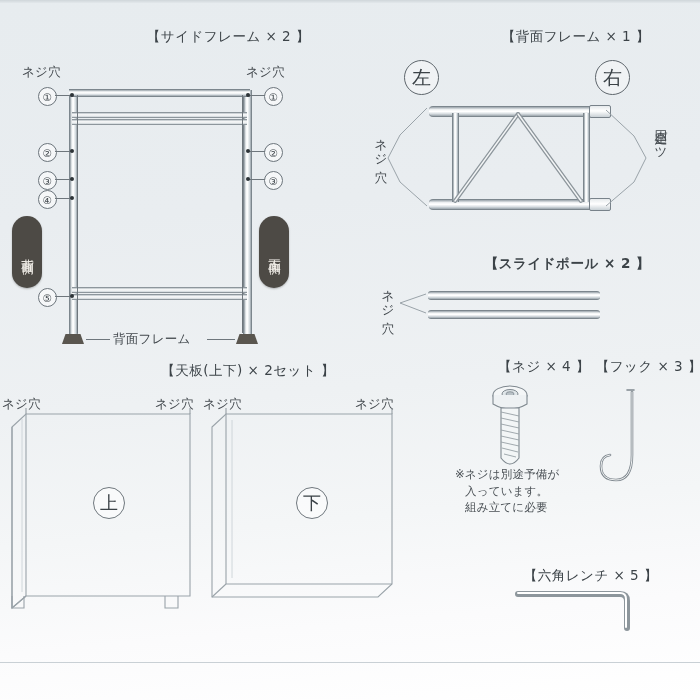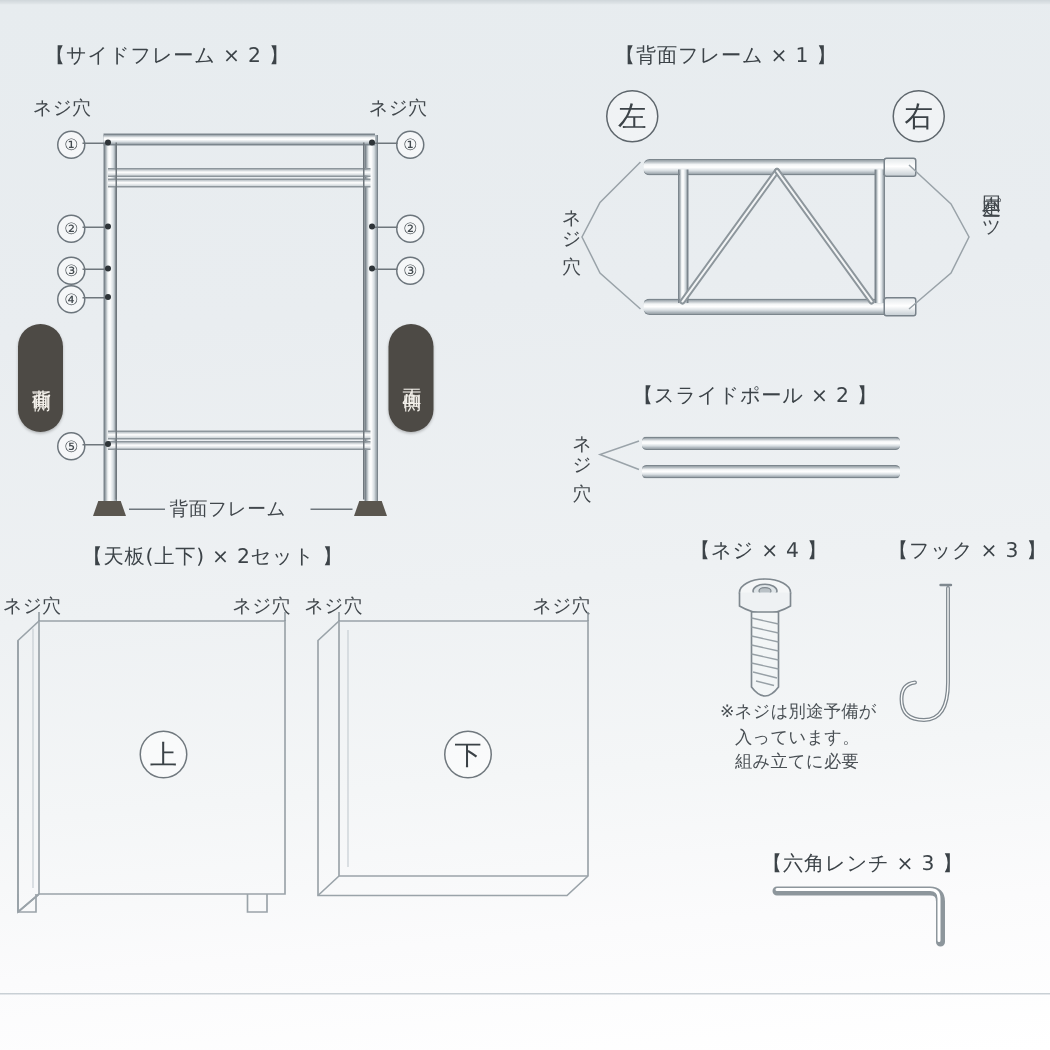--- a/index.html
+++ b/index.html
@@ -14,35 +14,34 @@
     overflow:hidden;
   }
   #page:before{
     content:"";position:absolute;left:0;top:0;width:700px;height:3px;
     background:linear-gradient(#cfd6da,#e3e8eb);
   }
   .sheet-edge{
     position:absolute;left:0;right:0;height:1px;background:#c9d0d5;
   }
   .sec-title{
-    position:absolute;text-align:left;white-space:nowrap;
+    position:absolute;text-align:right;white-space:nowrap;
     font-size:13.5px;color:#3c4348;letter-spacing:.5px;
   }
   .lbl{
     position:absolute;white-space:nowrap;font-size:12.5px;color:#42484d;
     letter-spacing:.3px;
   }
   .lbl-v{
     position:absolute;white-space:nowrap;font-size:12.5px;color:#42484d;
     writing-mode:vertical-rl;text-orientation:upright;letter-spacing:1px;
   }
   .note{
     position:absolute;font-size:11.5px;color:#4a5055;line-height:1.45;
     letter-spacing:.2px;
-    margin-left:25px;
   }
   .circ-num{
     position:absolute;width:17px;height:17px;border:1px solid #6c757c;
     border-radius:50%;background:rgba(255,255,255,.55);
     font-size:10.5px;color:#444b50;
     display:flex;align-items:center;justify-content:center;
   }
   .circ-kanji{
     position:absolute;width:33px;height:33px;border:1.6px solid #5e666c;
     border-radius:50%;background:rgba(255,255,255,.35);
@@ -173,21 +172,21 @@
     <line x1="518" y1="114" x2="581" y2="201" stroke="#f3f5f6" stroke-width="1.4" stroke-linecap="round"></line>
 
     <polyline points="427,108 400,135 388,158 400,182 427,206" fill="none" stroke="#9aa3a9" stroke-width="1"></polyline>
 
     <polyline points="606,110 634,136 646,158 634,182 606,206" fill="none" stroke="#9aa3a9" stroke-width="1"></polyline>
   </svg>
 
   <div class="lbl-v" style="left:372px;top:130px;">ネジ穴</div>
   <div class="lbl-v" style="left:652px;top:120px;">固定パーツ</div>
 
-  <div class="sec-title" style="left:422px;top:255px;width:240px;">【スライドポール × 2 】</div>
+  <div class="sec-title" style="left:410px;top:255px;width:240px;font-weight:bold;">【スライドポール × 2 】</div>
 
   <div class="tube-h" style="left:428px;top:291px;width:172px;height:7px;border-radius:3px;"></div>
   <div class="tube-h" style="left:428px;top:310px;width:172px;height:7px;border-radius:3px;"></div>
 
   <svg width="700" height="700" style="pointer-events:none;">
     <polyline points="426,294 400,303 426,313" fill="none" stroke="#9aa3a9" stroke-width="1"></polyline>
   </svg>
   <div class="lbl-v" style="left:379px;top:281px;">ネジ穴</div>
 
   <div class="sec-title" style="left:55px;top:362px;width:280px;">【天板(上下) × 2セット 】</div>
@@ -260,21 +259,21 @@
   </div>
 
   <div class="sec-title" style="left:592px;top:358px;width:110px;">【フック × 3 】</div>
 
   <svg width="700" height="700" style="pointer-events:none;">
     <path d="M 632,392 L 632,455 Q 632,480 616,480 Q 601,480 601,466 Q 601,456 610,455" fill="none" stroke="#7f888f" stroke-width="2.6" stroke-linecap="round"></path>
     <path d="M 632,392 L 632,455 Q 632,480 616,480 Q 601,480 601,466 Q 601,456 610,455" fill="none" stroke="#fbfcfc" stroke-width="0.9" stroke-linecap="round"></path>
     <path d="M 627,390 L 634,390" stroke="#7f888f" stroke-width="1.6" stroke-linecap="round"></path>
   </svg>
 
-  <div class="sec-title" style="left:508px;top:567px;width:150px;">【六角レンチ × 3 】</div>
+  <div class="sec-title" style="left:508px;top:567px;width:150px;">【六角レンチ × 5 】</div>
 
   <svg width="700" height="700" style="pointer-events:none;">
     <path d="M 518,594 L 620,594 Q 627,594 627,601 L 627,628" fill="none" stroke="#8d969c" stroke-width="6" stroke-linecap="round" stroke-linejoin="round"></path>
     <path d="M 518,593 L 620,593 Q 626,593 626,599 L 626,627" fill="none" stroke="#ffffff" stroke-width="2" stroke-linecap="round" stroke-linejoin="round"></path>
   </svg>
 
 
   <div class="sheet-edge" style="top:662px;"></div>
 
 </div>

